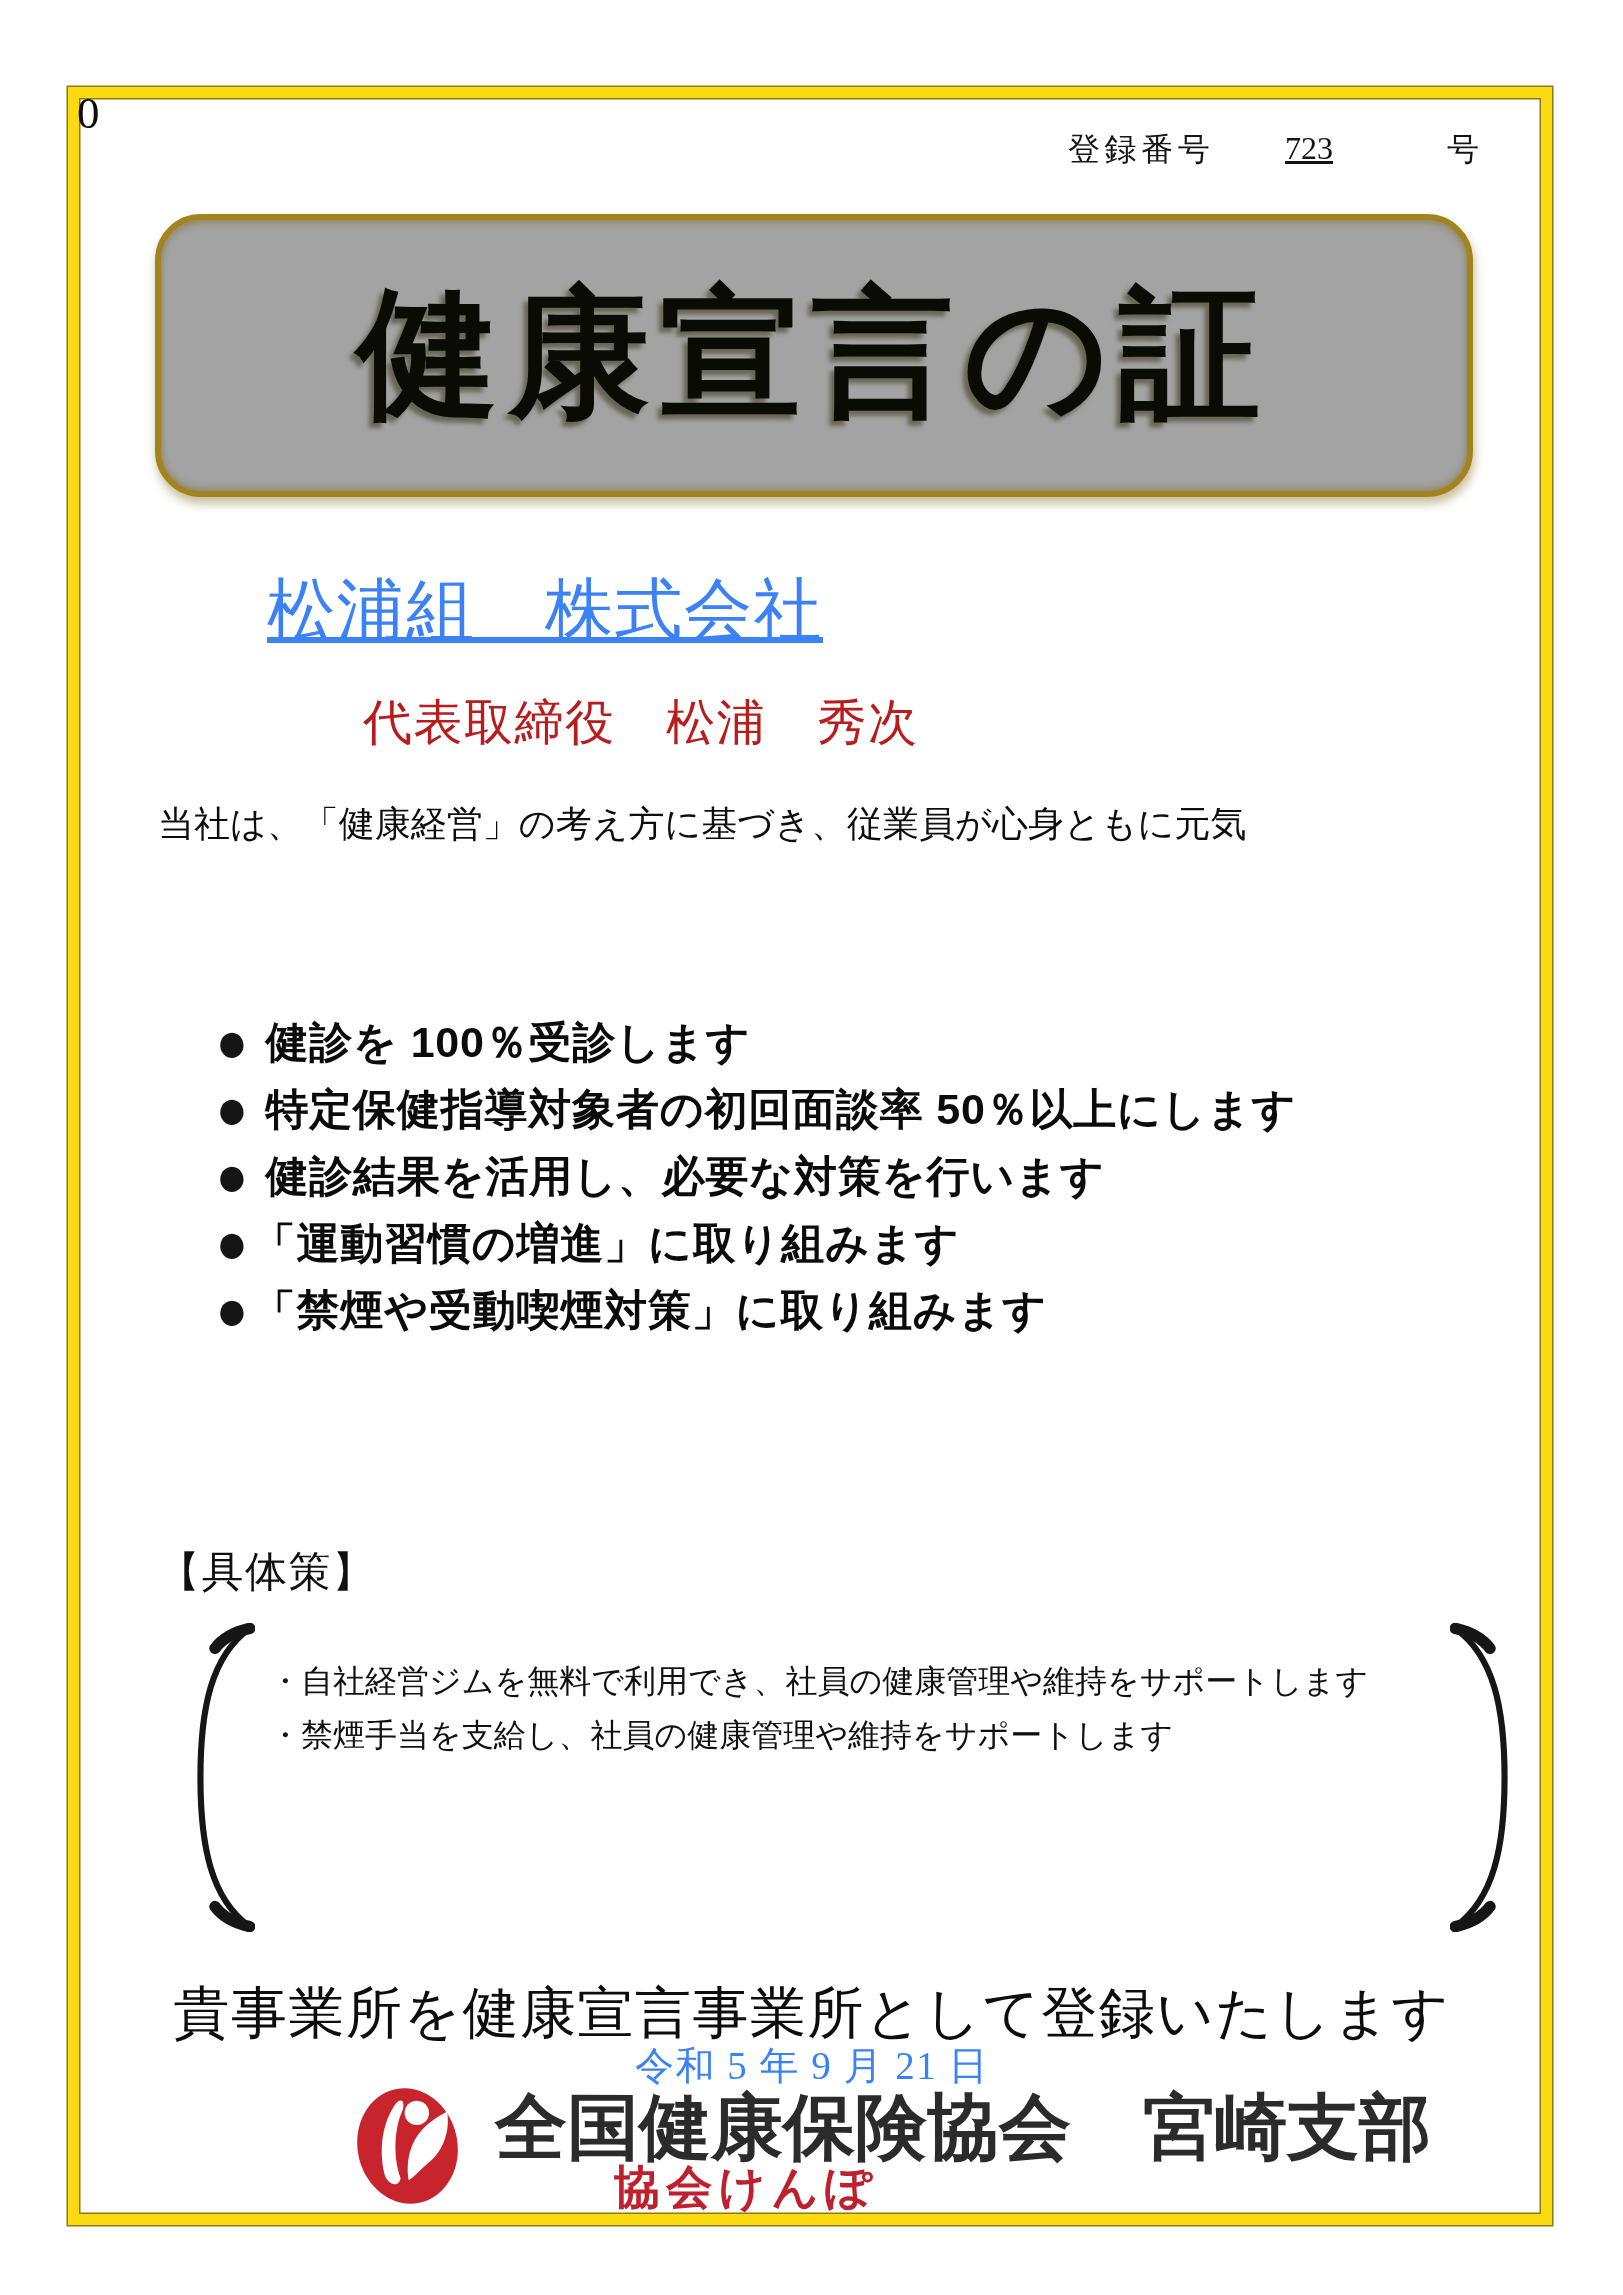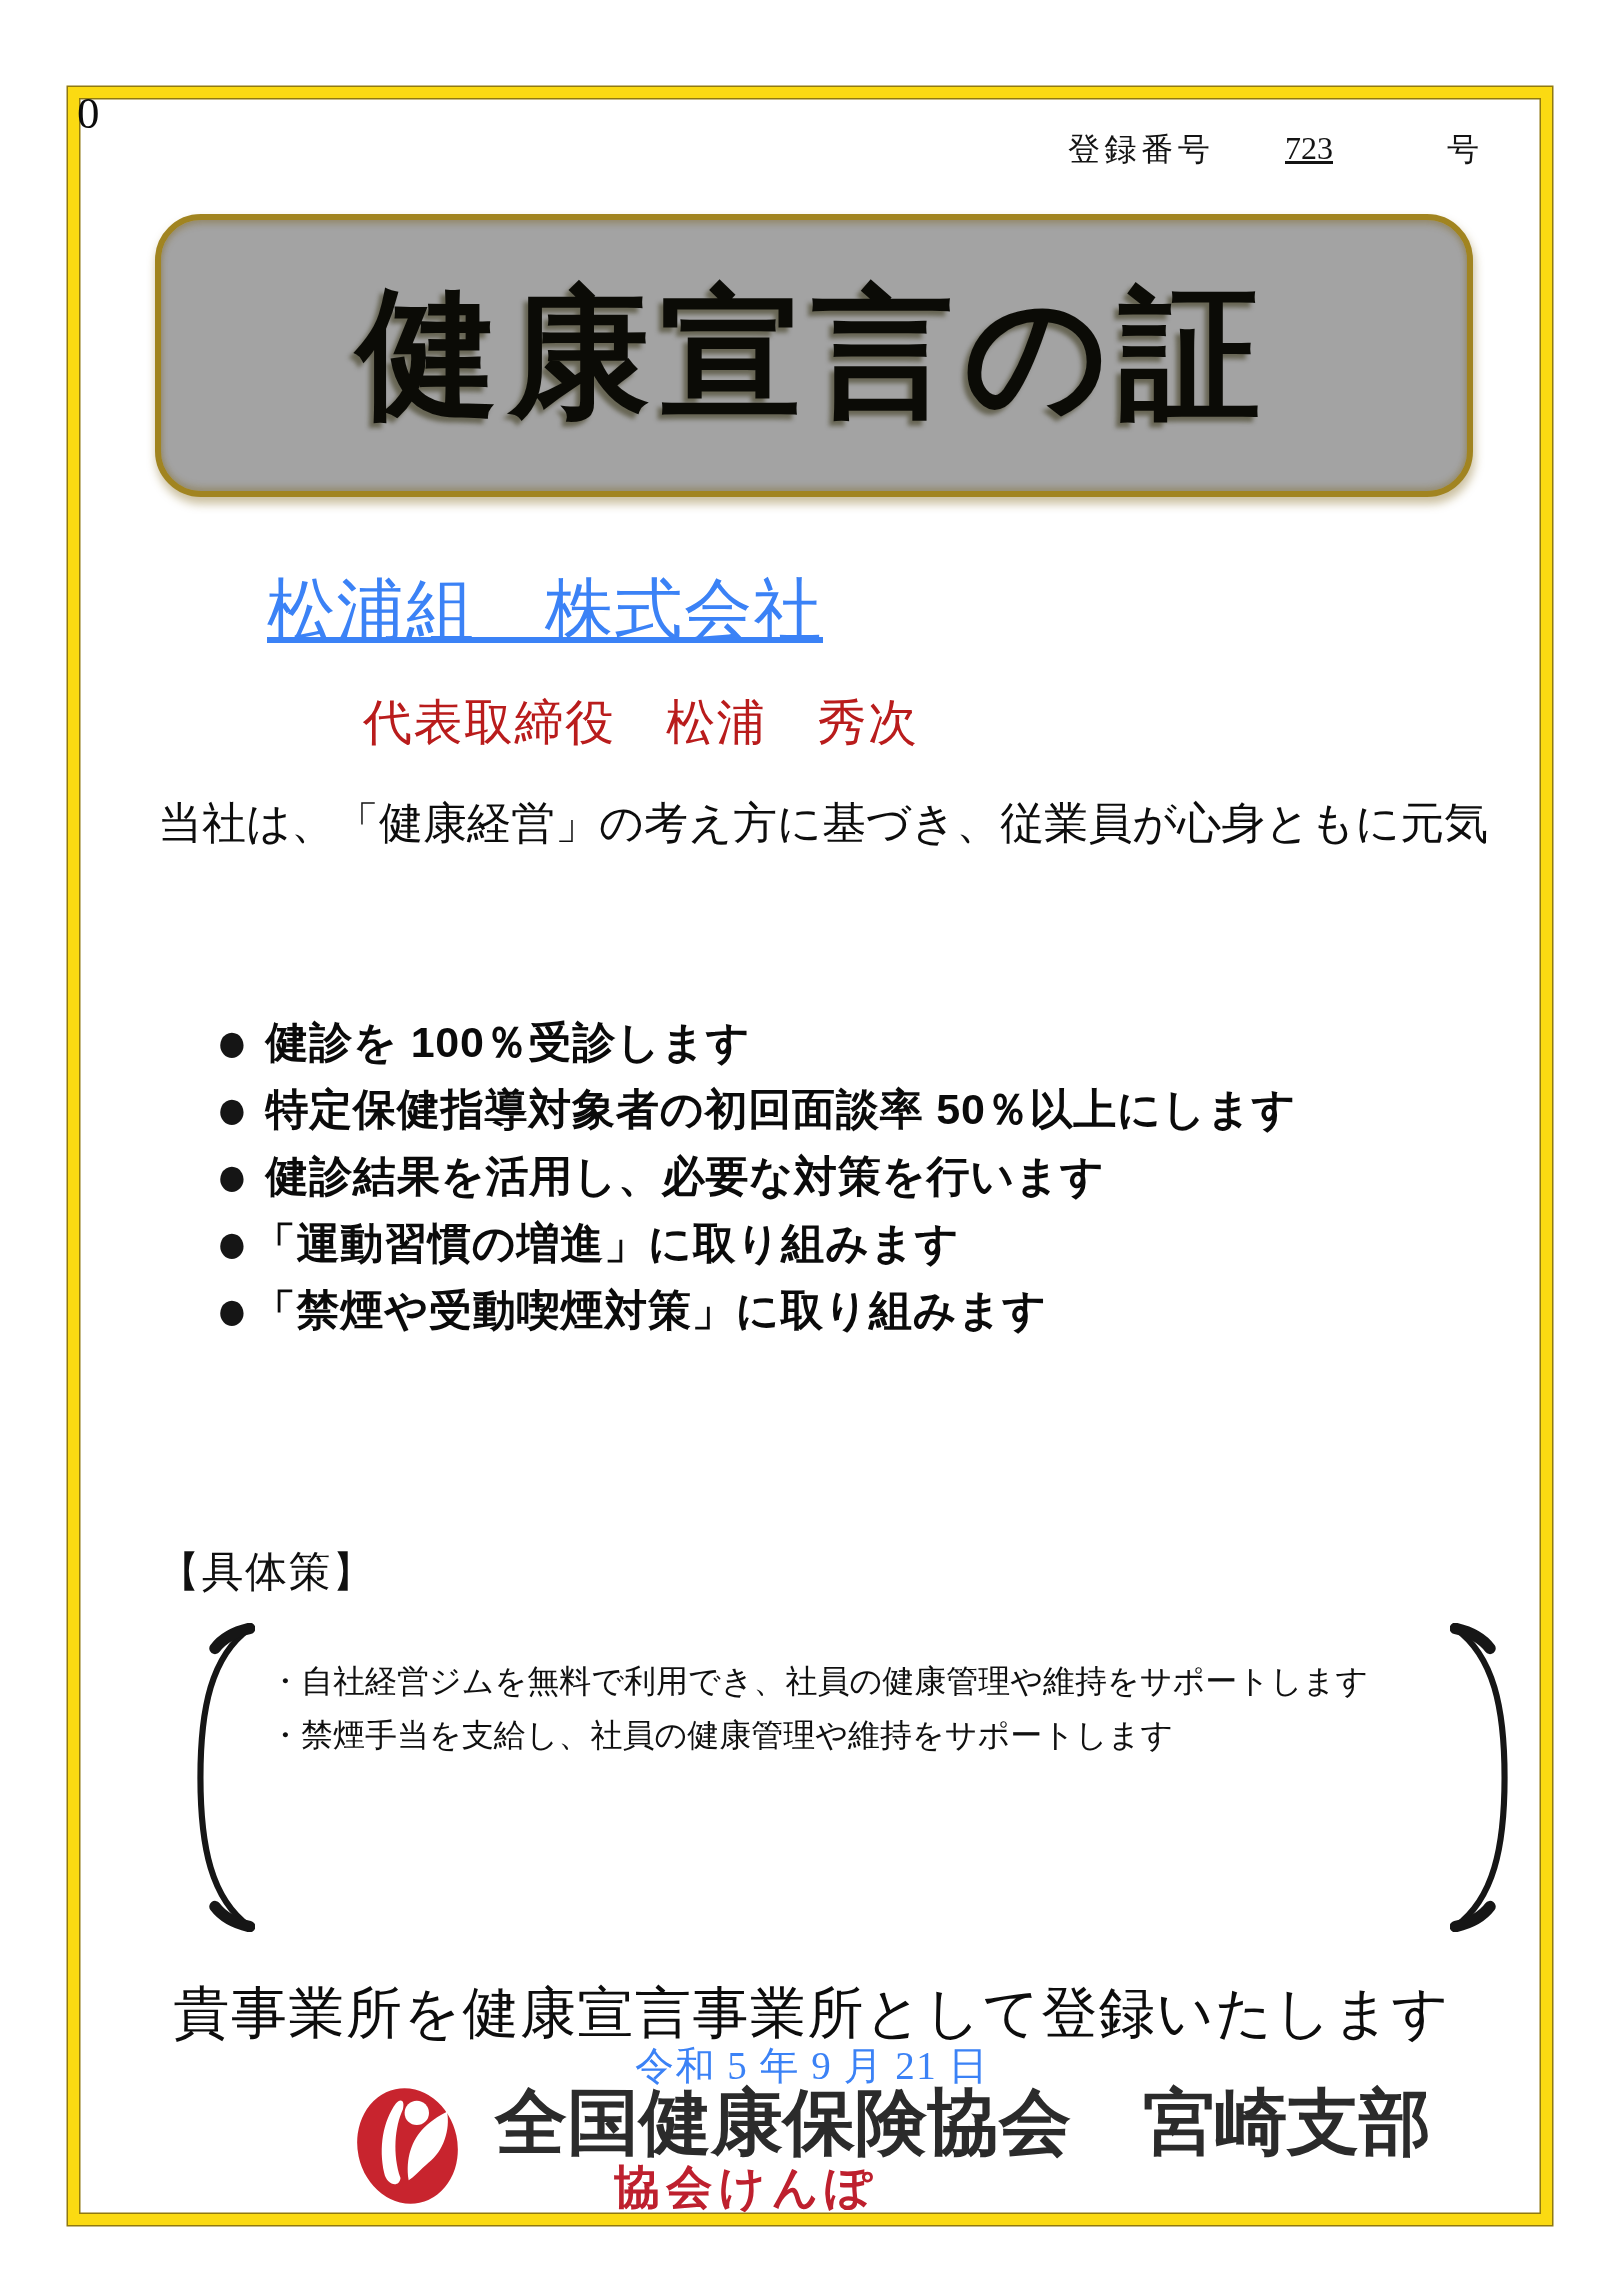--- a/index.html
+++ b/index.html
@@ -58,21 +58,21 @@
     white-space:pre;color:#3b82f6;text-decoration:underline;
   }
   .company-rep{
     position:absolute;left:363px;top:693px;
     font-size:49px;line-height:59px;letter-spacing:1.5px;
     white-space:pre;color:#b91c1c;
   }
   .declaration{
     position:absolute;left:158px;top:787px;
     width:1407px;
-    font-size:44px;line-height:74px;
+    font-size:36px;line-height:74px;
     color:#0d0d0d;
   }
   .declaration div{white-space:pre;}
   
   .pledges{position:absolute;left:214px;top:1009px;width:1314px;}
   .pledge{
     height:67px;
     display:flex;align-items:center;
     font-family:"Liberation Sans","DejaVu Sans",sans-serif;
     font-weight:600;
@@ -115,21 +115,21 @@
   .footer-date{
     position:absolute;left:70px;top:2039px;width:1484px;
     text-align:center;
     font-size:39px;letter-spacing:1.5px;color:#3b82f6;
     white-space:pre;
   }
   
   .issuer-logo{position:absolute;left:349px;top:2085px;width:117px;height:122px;}
   .issuer-org{
     position:absolute;left:495px;top:2090px;
-    font-family:Liberation Mono, monospace;
+    font-family:Liberation Serif, serif;
     font-weight:800;
     font-size:72px;line-height:77px;
     color:#2b2b2b;
     white-space:pre;
   }
   .issuer-brand{
     position:absolute;left:614px;top:2163px;
     font-family:"Liberation Sans","DejaVu Sans",sans-serif;
     font-weight:700;
     font-size:46px;line-height:48px;

